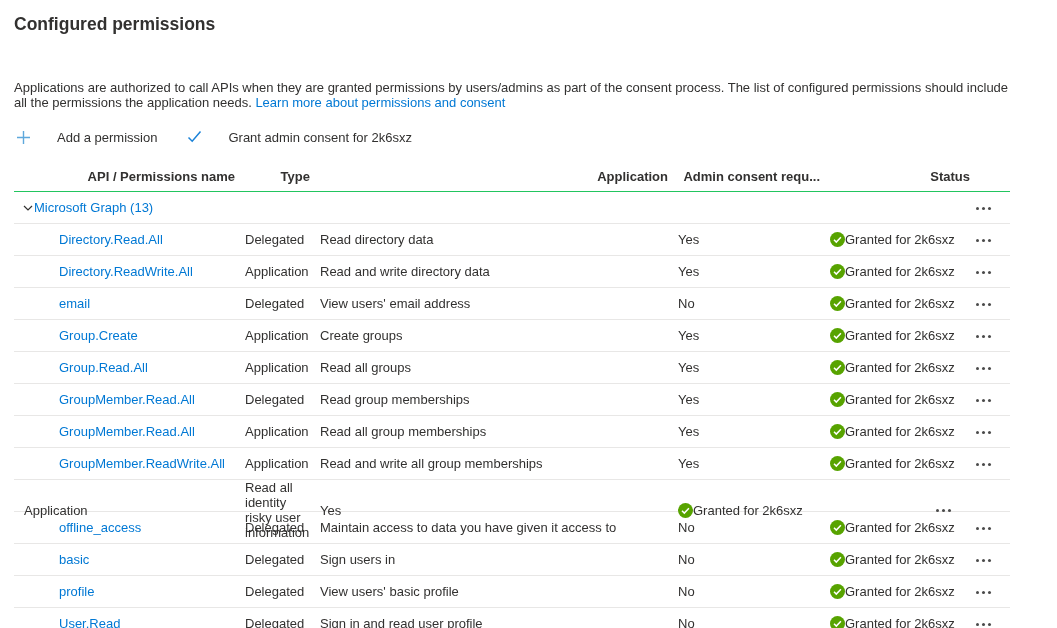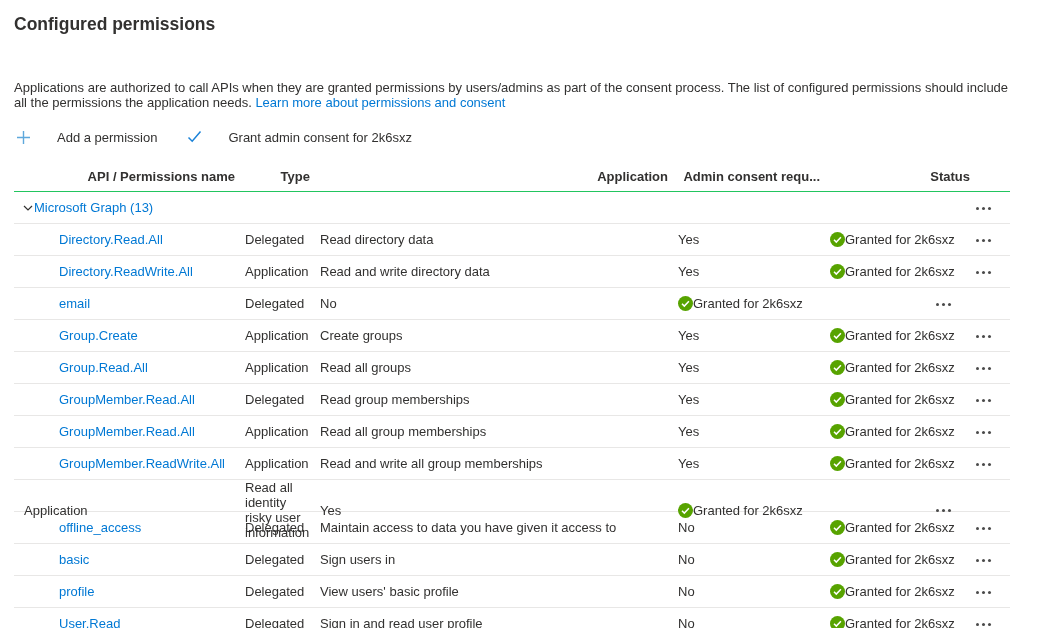--- a/index.html
+++ b/index.html
@@ -175,20 +175,21 @@
     <div class="more-cell">
       <span class="dots"></span>
     </div>
   </div>
 
   <div class="grid-row row">
     <div class="perm-name-cell">
       <a class="perm-link">email</a>
     </div>
     <div class="cell">Delegated</div>
+    <div class="cell">View users' email address</div>
     <div class="cell">No</div>
     <div class="cell status-cell">
       <span class="granted-badge">
         <svg width="15" height="15" viewBox="0 0 15 15">
           <circle cx="7.5" cy="7.5" r="7.5" fill="#57a300"></circle>
           <path d="M4 7.8l2.3 2.3 4.6-4.8" stroke="#ffffff" stroke-width="1.5" fill="none"></path>
         </svg>
       </span>
       <span>Granted for 2k6sxz</span>
     </div>

